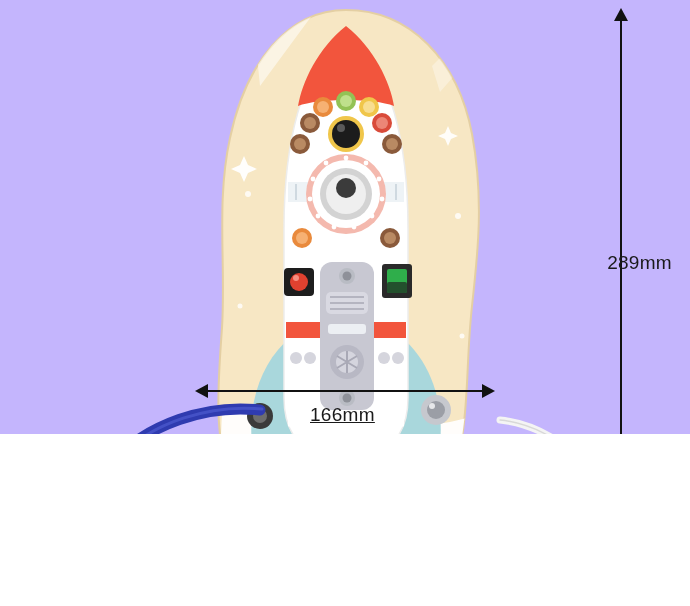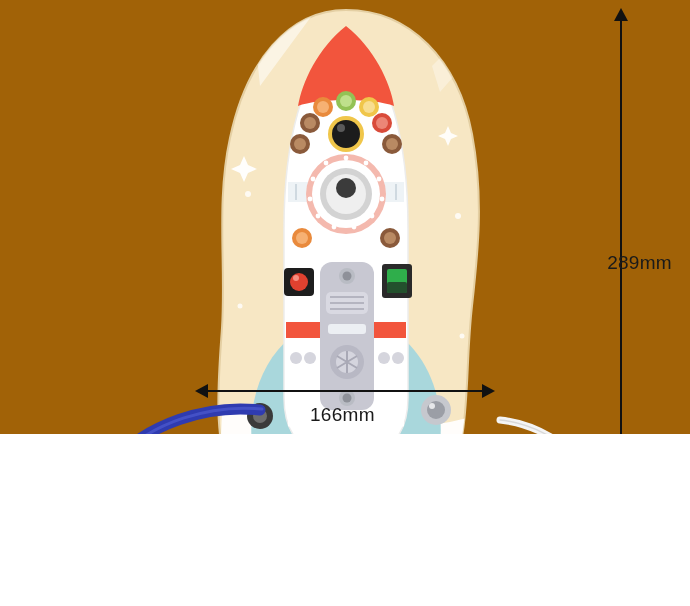--- a/index.html
+++ b/index.html
@@ -7,39 +7,40 @@
     padding: 0;
     background: #ffffff;
   }
   body {
     font-family: "Liberation Sans", sans-serif;
   }
   #product-figure {
     position: relative;
     width: 690px;
     height: 434px;
-    background: #a16207;
+    background: #c4b5fd;
     overflow: hidden;
   }
 
   
   .dim-label {
     position: absolute;
     color: #1a1a1a;
     font-size: 19px;
     letter-spacing: 0.3px;
     white-space: nowrap;
   }
   #height-label {
     right: 18px;
     top: 252px;
   }
   #width-label {
     left: 310px;
     bottom: 8px;
+    text-decoration: underline;
   }
 
   .arrow-line {
     position: absolute;
     background: #111;
   }
   #height-arrow-line {
     right: 68px;
     top: 16px;
     width: 2px;

